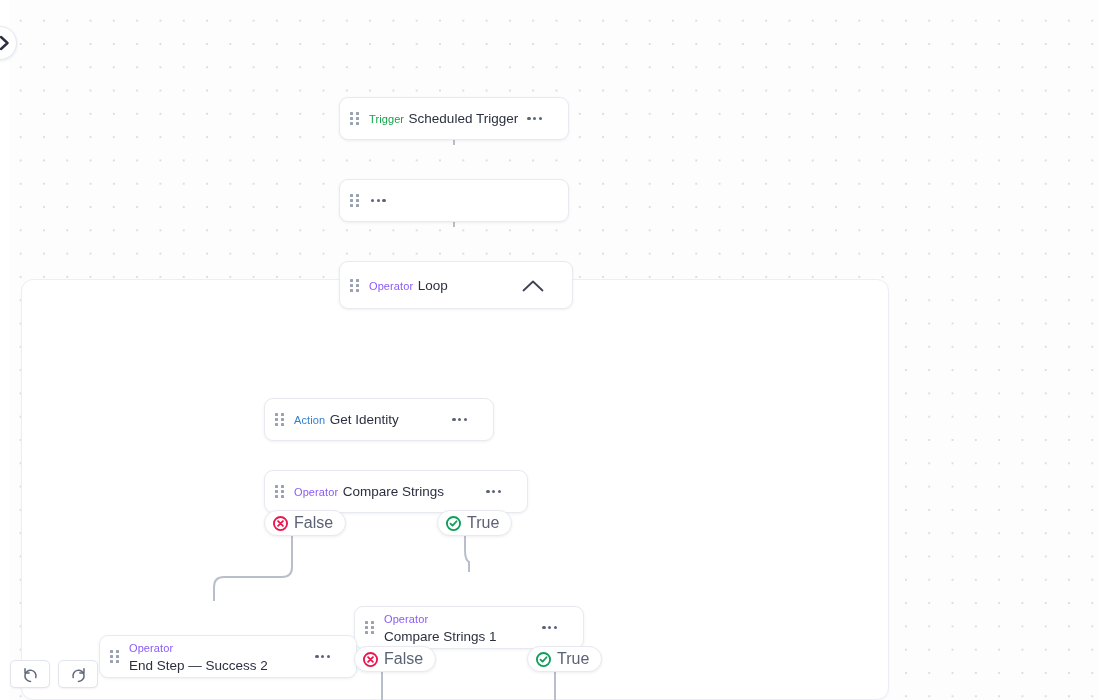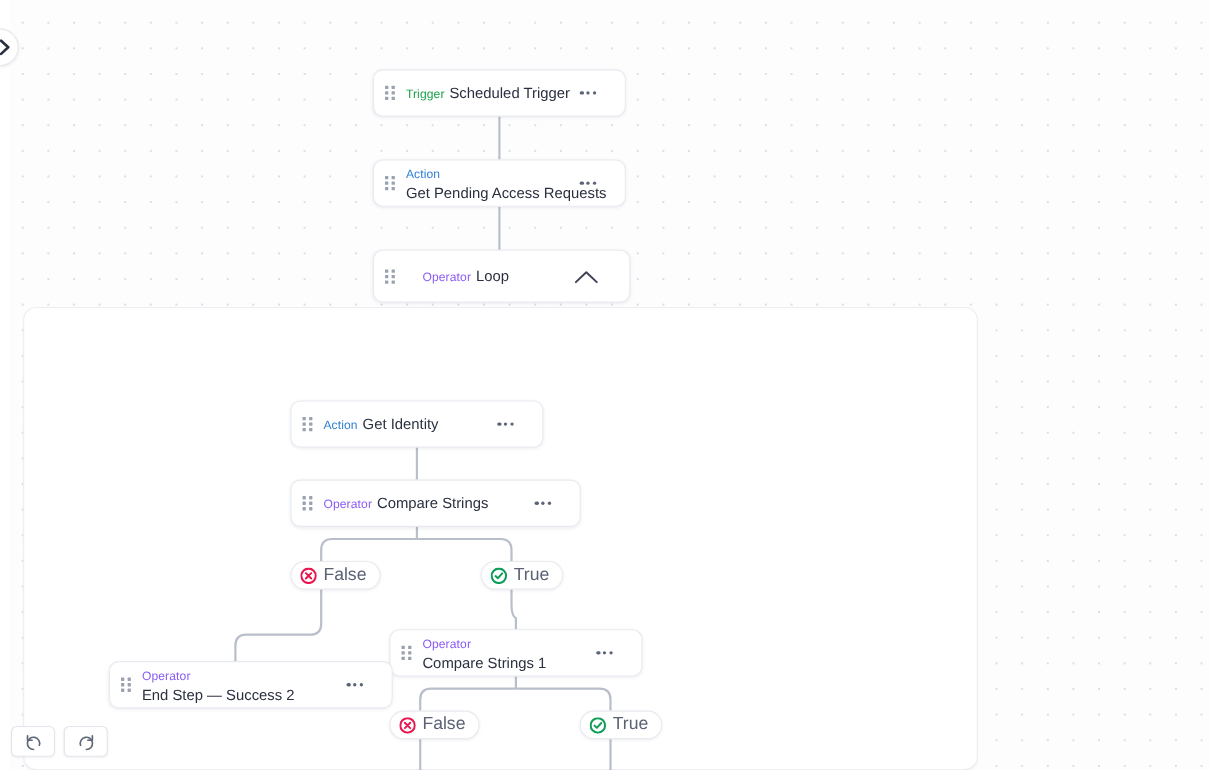--- a/index.html
+++ b/index.html
@@ -57,20 +57,21 @@
     position: absolute;
     background: #ffffff;
     border: 1px solid #e8eaf0;
     border-radius: 9px;
     box-shadow: 0 1px 3px rgba(30,40,70,.07);
     display: flex; align-items: center;
     padding: 0 24px 0 10px;
     z-index: 3;
     cursor: pointer;
     user-select: none;
+    margin-top: 34px;
   }
   .node .handle {
     width: 10px; height: 16px; flex: 0 0 10px;
     display: grid; grid-template-columns: 3px 3px; grid-template-rows: 3px 3px 3px;
     gap: 2px 3px; align-content: center;
     margin-right: 9px; cursor: grab;
   }
   .node .handle i { display: block; width: 3px; height: 3px; background: #9aa2b2; border-radius: 0.5px; }
   .node .body { flex: 1 1 auto; min-width: 0; }
   .node .cat {
@@ -173,32 +174,28 @@
 
   <div class="node" style="left:339px; top:145px; width:230px; height:43px;">
     <span class="handle">
       <i></i>
         <i></i>
         <i></i>
         <i></i>
         <i></i>
         <i></i>
     </span>
-    <span class="body">
-      <span class="cat action">Action</span>
-      <span class="title">Get Pending Access Requests</span>
-    </span>
-    <span class="menu">
-        <i></i>
-        <i></i>
-        <i></i>
-      </span>
-  </div>
-
-  <div class="node" style="left:339px; top:227px; width:234px; height:48px;gap:15px;">
+    <span class="menu">
+        <i></i>
+        <i></i>
+        <i></i>
+      </span>
+  </div>
+
+  <div class="node" style="left:339px; top:227px; width:234px; height:48px;">
     <span class="handle">
       <i></i>
         <i></i>
         <i></i>
         <i></i>
         <i></i>
         <i></i>
     </span>
     <span class="body">
       <span class="cat operator">Operator</span>

